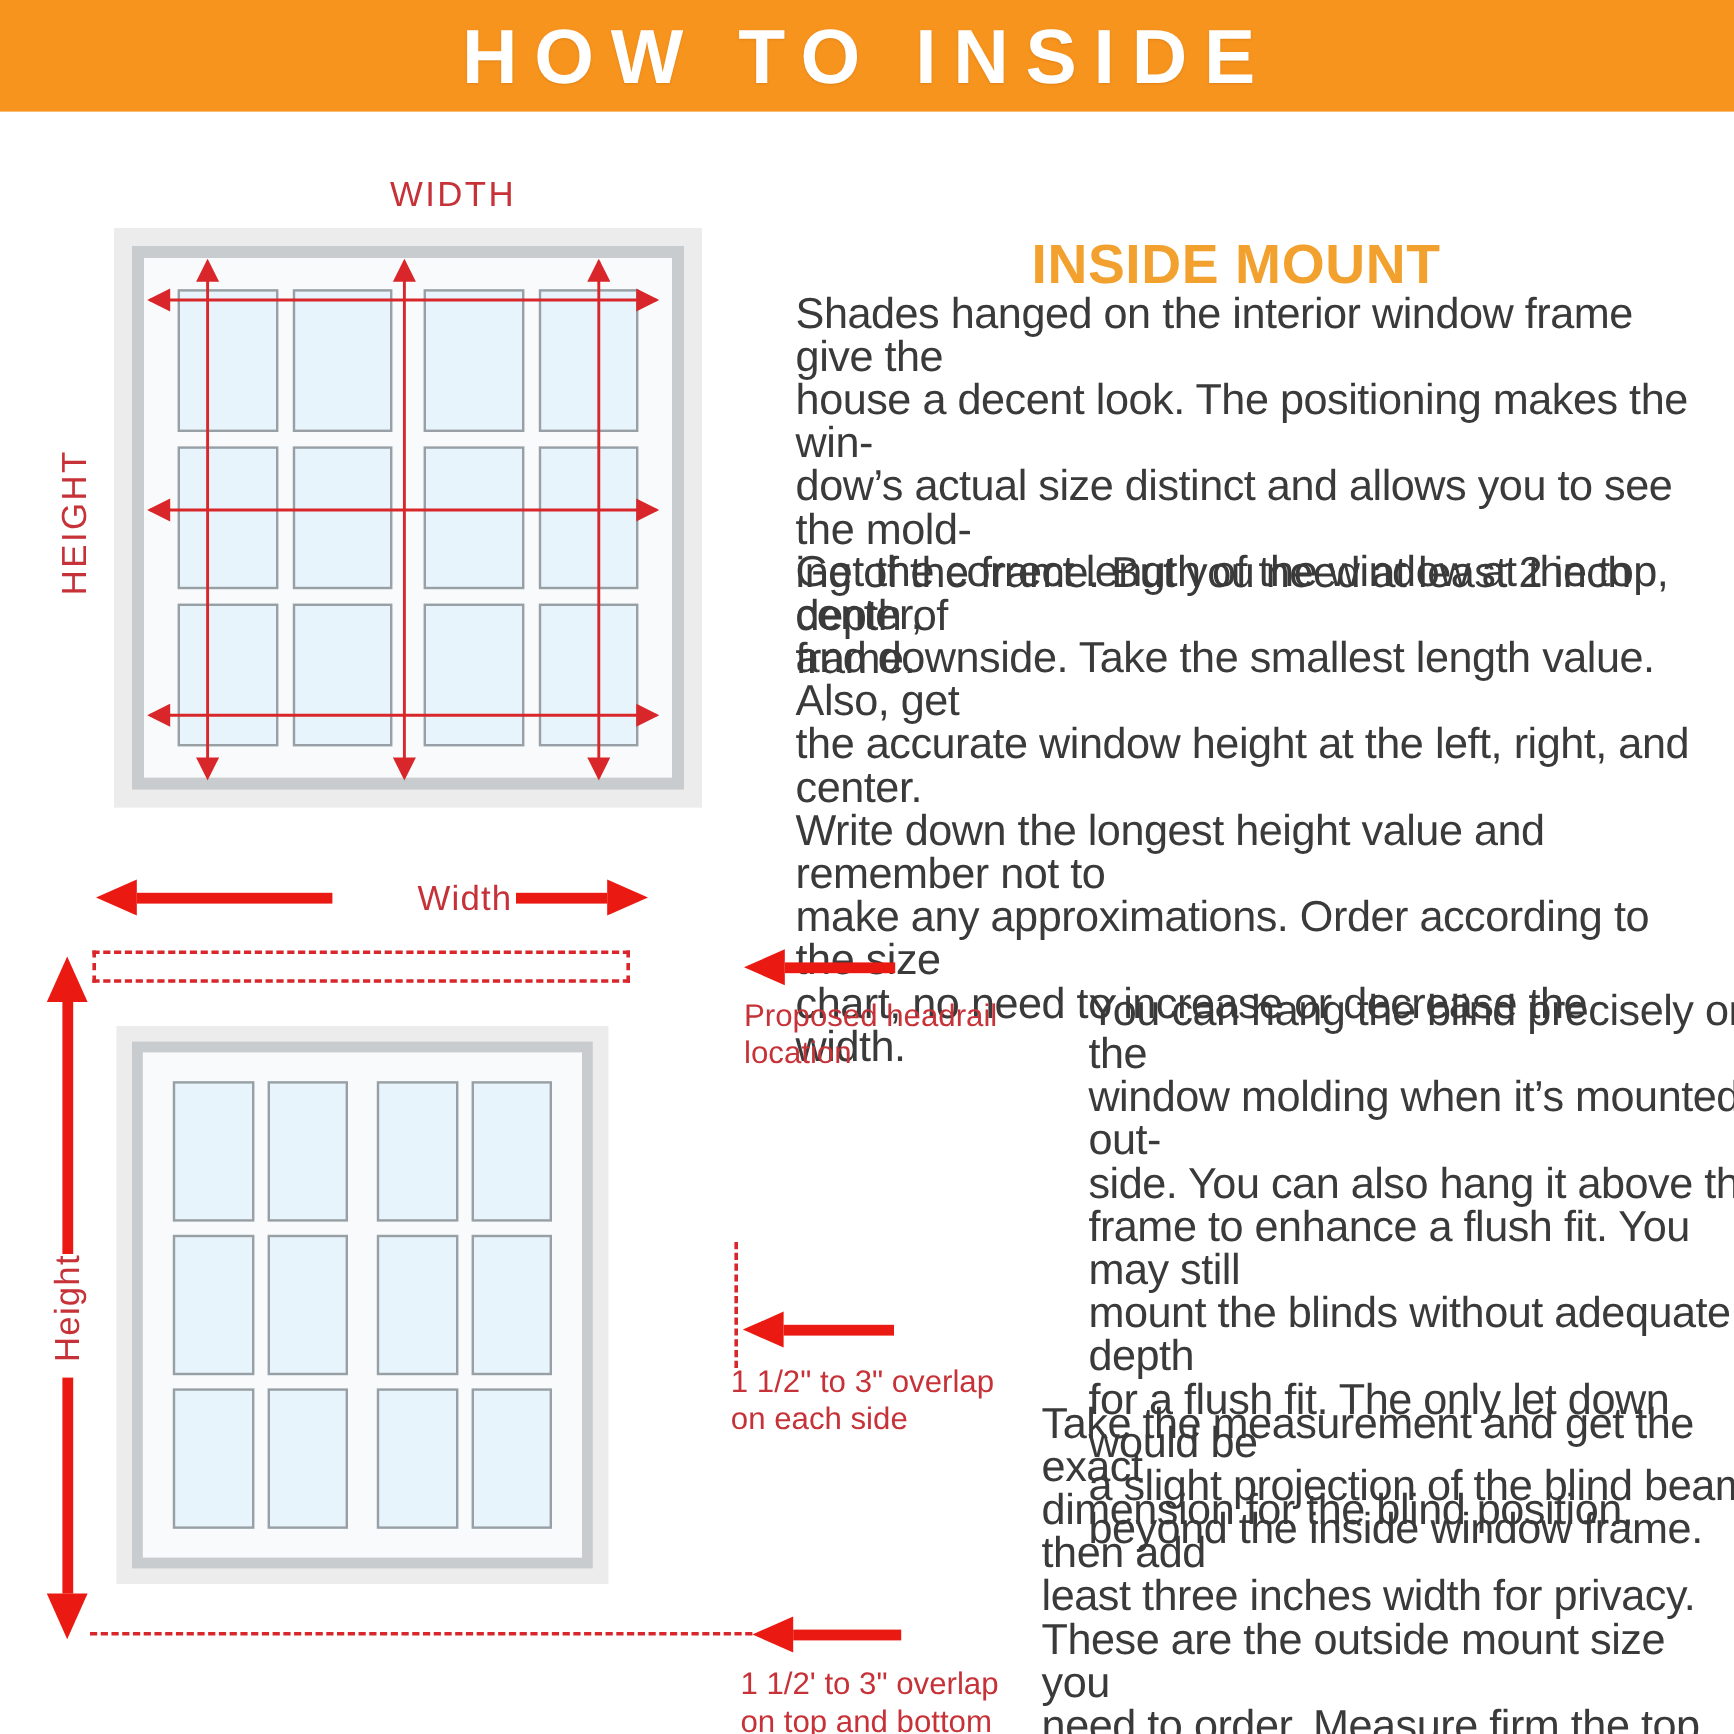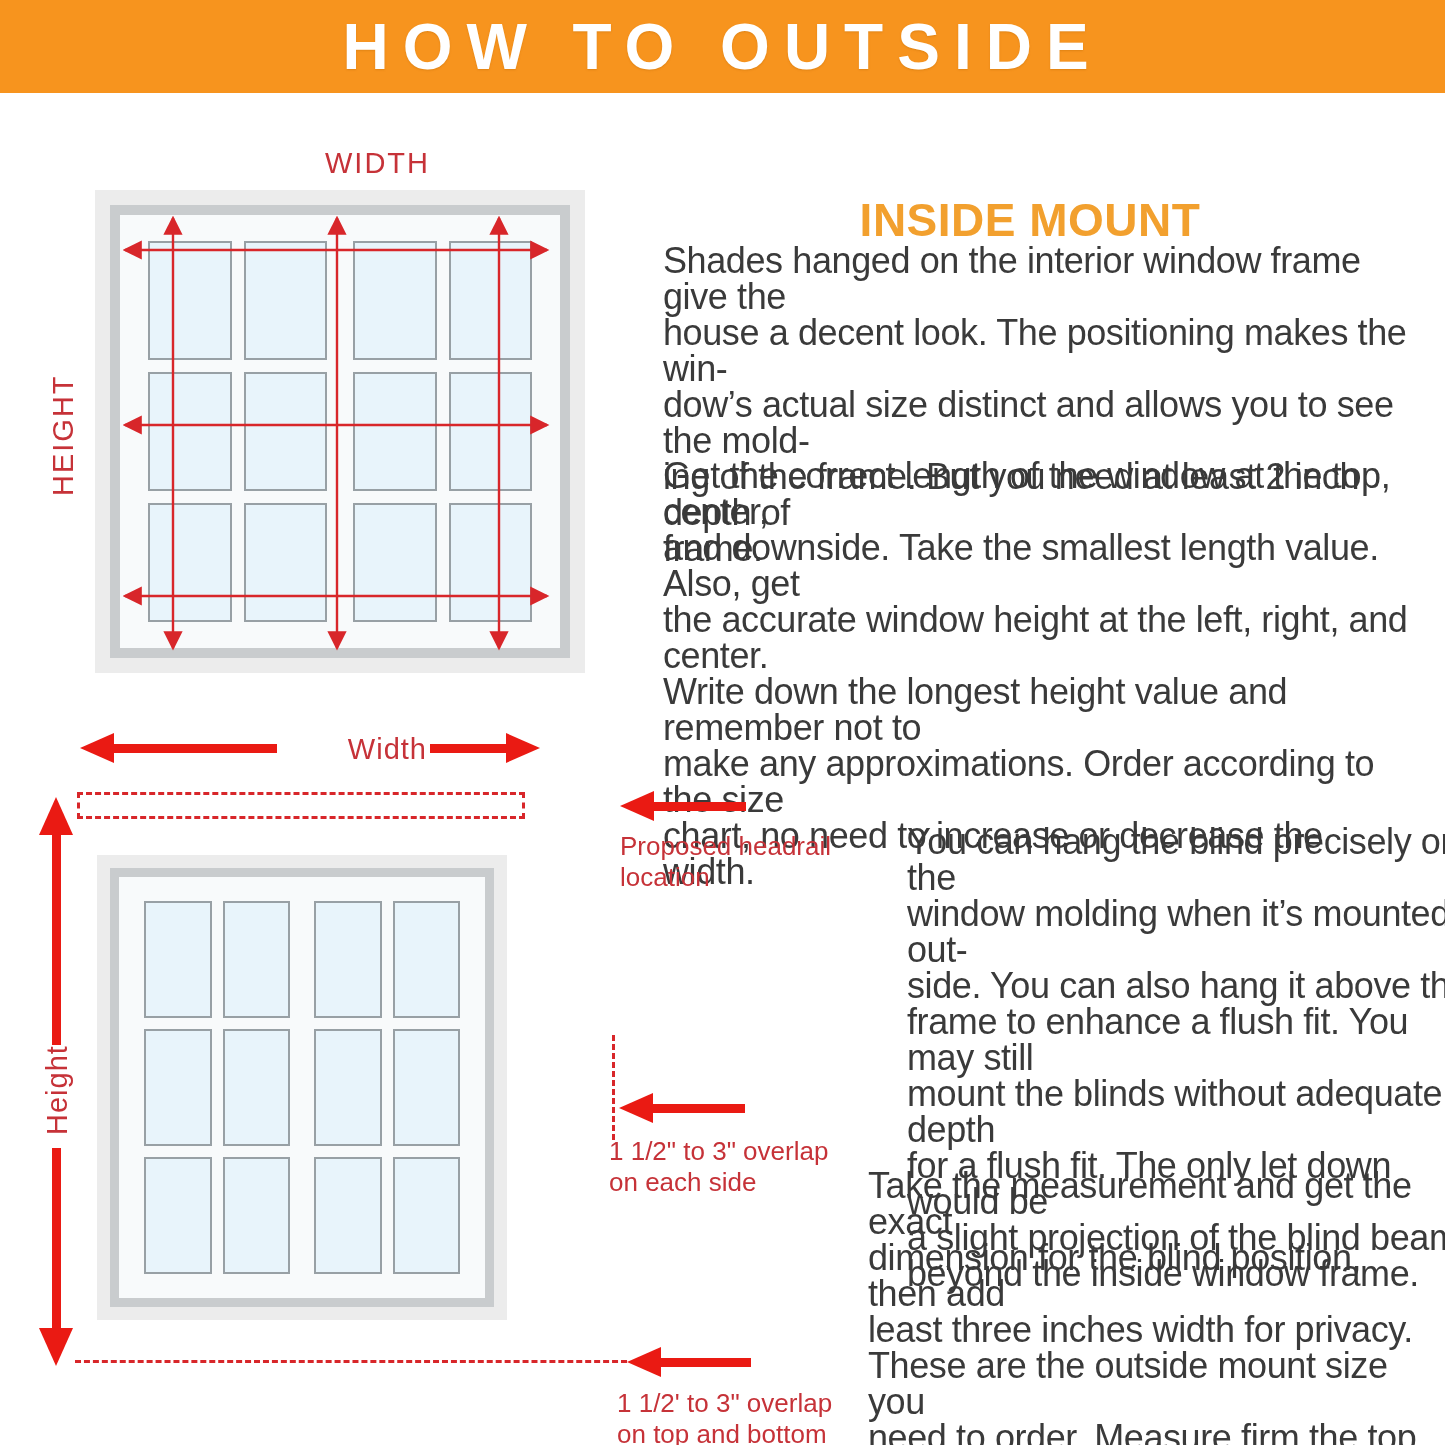--- a/index.html
+++ b/index.html
@@ -80,21 +80,21 @@
   .dash-rect { position:absolute; border:3px dashed #d8262a; box-sizing:border-box; }
   .dash-hline { position:absolute; border-top:3px dashed #d8262a; }
   .dash-vline { position:absolute; border-left:3px dashed #d8262a; }
 </style>
 </head>
 <body>
 
 <div id="stage">
 
   <div class="banner">
-    <h1>HOW TO OUTSIDE</h1>
+    <h1>HOW TO INSIDE</h1>
   </div>
 
   <div class="dim-label" style="left:250px; top:147px; width:180px;">WIDTH</div>
 
   <div class="dim-label-v" style="left:42px; top:358px; width:42px; height:155px;">HEIGHT</div>
 
   <div class="window" id="window-top" style="left:95px; top:190px; width:490px; height:483px;">
     <div class="window-pad">
       <div class="bevel">
         <div class="inner">

